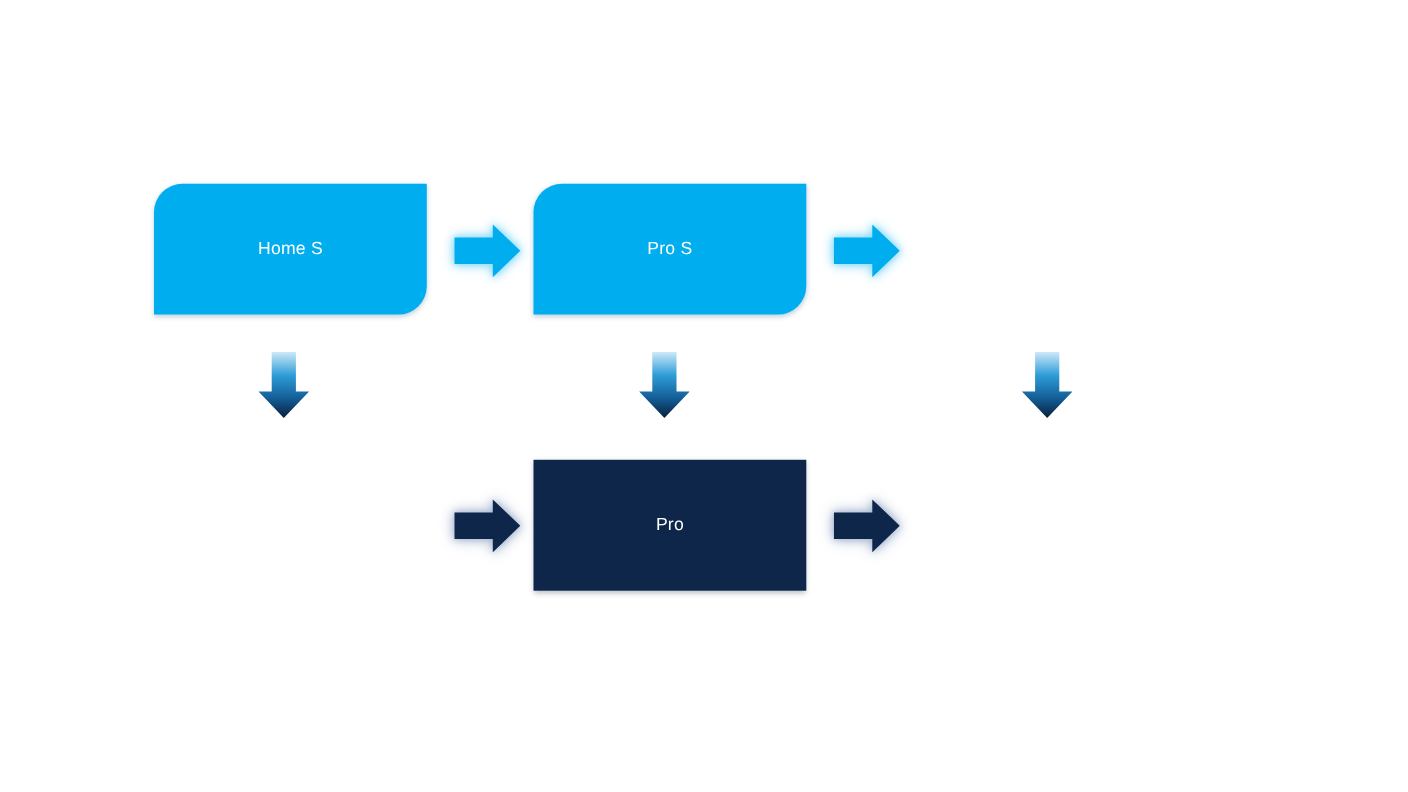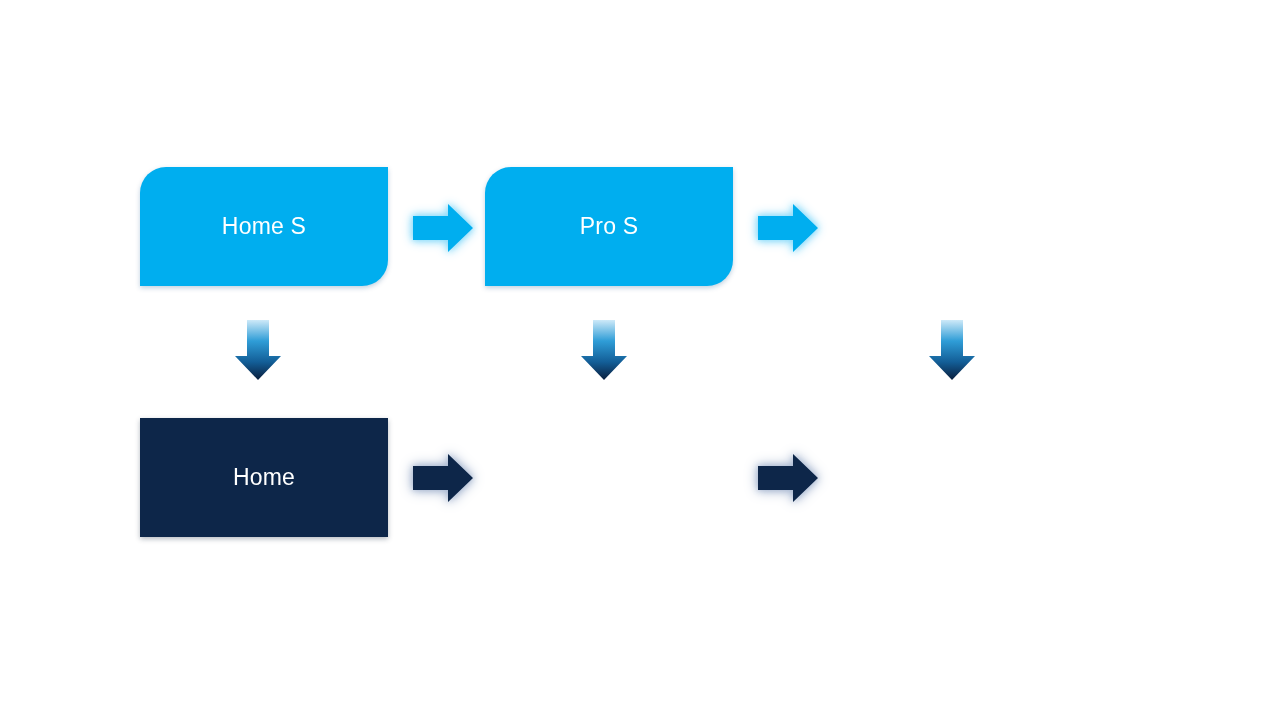--- a/index.html
+++ b/index.html
@@ -11,21 +11,21 @@
     overflow:hidden;
   }
   .defs-svg{position:absolute;width:0;height:0;}
 
   
   .box{
     position:absolute;
     width:248px;height:119px;
     display:flex;align-items:center;justify-content:center;
     color:var(--box-text,#fff);
-    font-size:23px;
+    font-size:16px;
     letter-spacing:0.2px;
   }
   .box.top{
     top:167px;
     background:var(--top-box-fill,#00AEEF);
     border-radius:26px 0 26px 0;
     box-shadow:0 2px 5px rgba(0,70,130,0.25);
   }
   .box.bottom{
     top:418px;
@@ -88,22 +88,22 @@
   <svg class="darrow d1" viewBox="0 0 46 60">
     <polygon points="12,0 34,0 34,36 46,36 23,60 0,36 12,36" fill="url(#downGrad)"></polygon>
   </svg>
   <svg class="darrow d2" viewBox="0 0 46 60">
     <polygon points="12,0 34,0 34,36 46,36 23,60 0,36 12,36" fill="url(#downGrad)"></polygon>
   </svg>
   <svg class="darrow d3" viewBox="0 0 46 60">
     <polygon points="12,0 34,0 34,36 46,36 23,60 0,36 12,36" fill="url(#downGrad)"></polygon>
   </svg>
 
-  <div class="box bottom col1">
-    <span>Home</span>
+  <div class="box bottom col2">
+    <span>Pro</span>
   </div>
 
   <svg class="rarrow bottom-row gap1" viewBox="0 0 60 48">
     <polygon points="0,12 35,12 35,0 60,24 35,48 35,36 0,36"></polygon>
   </svg>
   <svg class="rarrow bottom-row gap2" viewBox="0 0 60 48">
     <polygon points="0,12 35,12 35,0 60,24 35,48 35,36 0,36"></polygon>
   </svg>
 
 </div>

